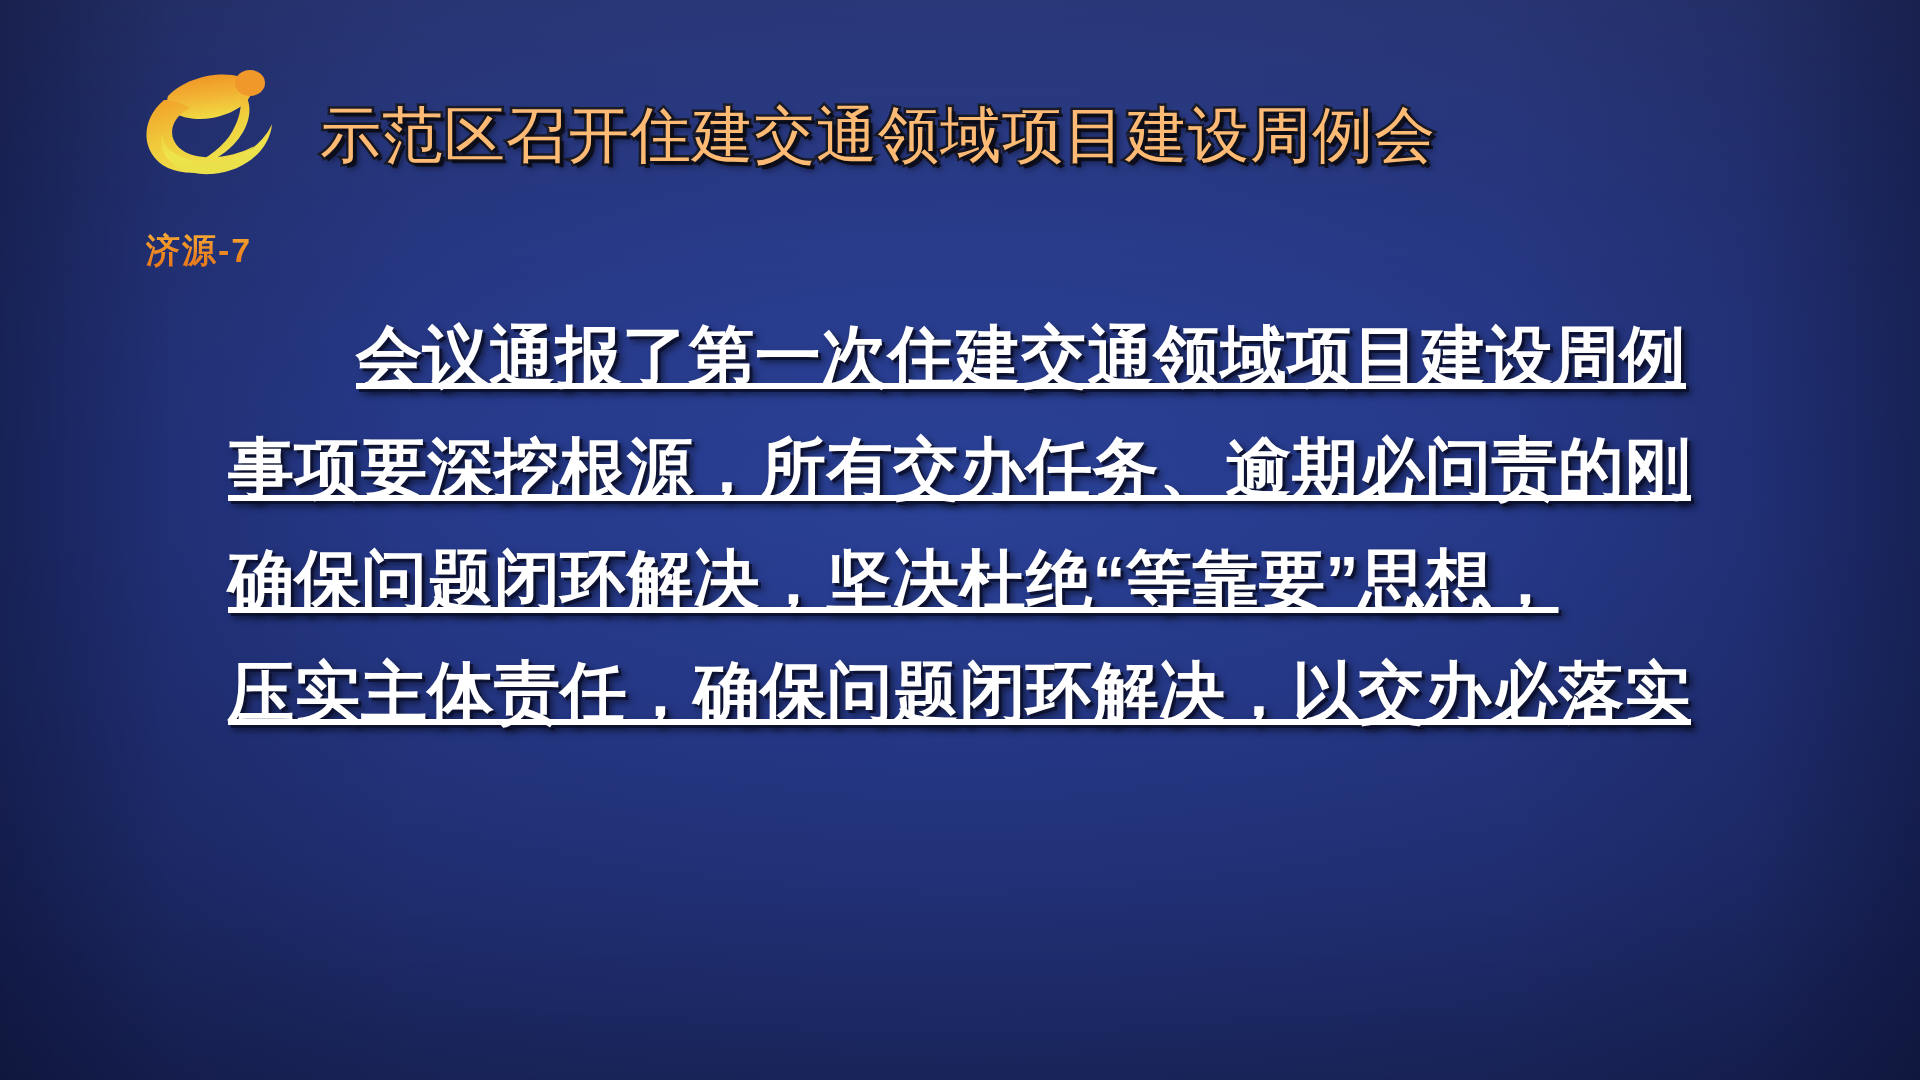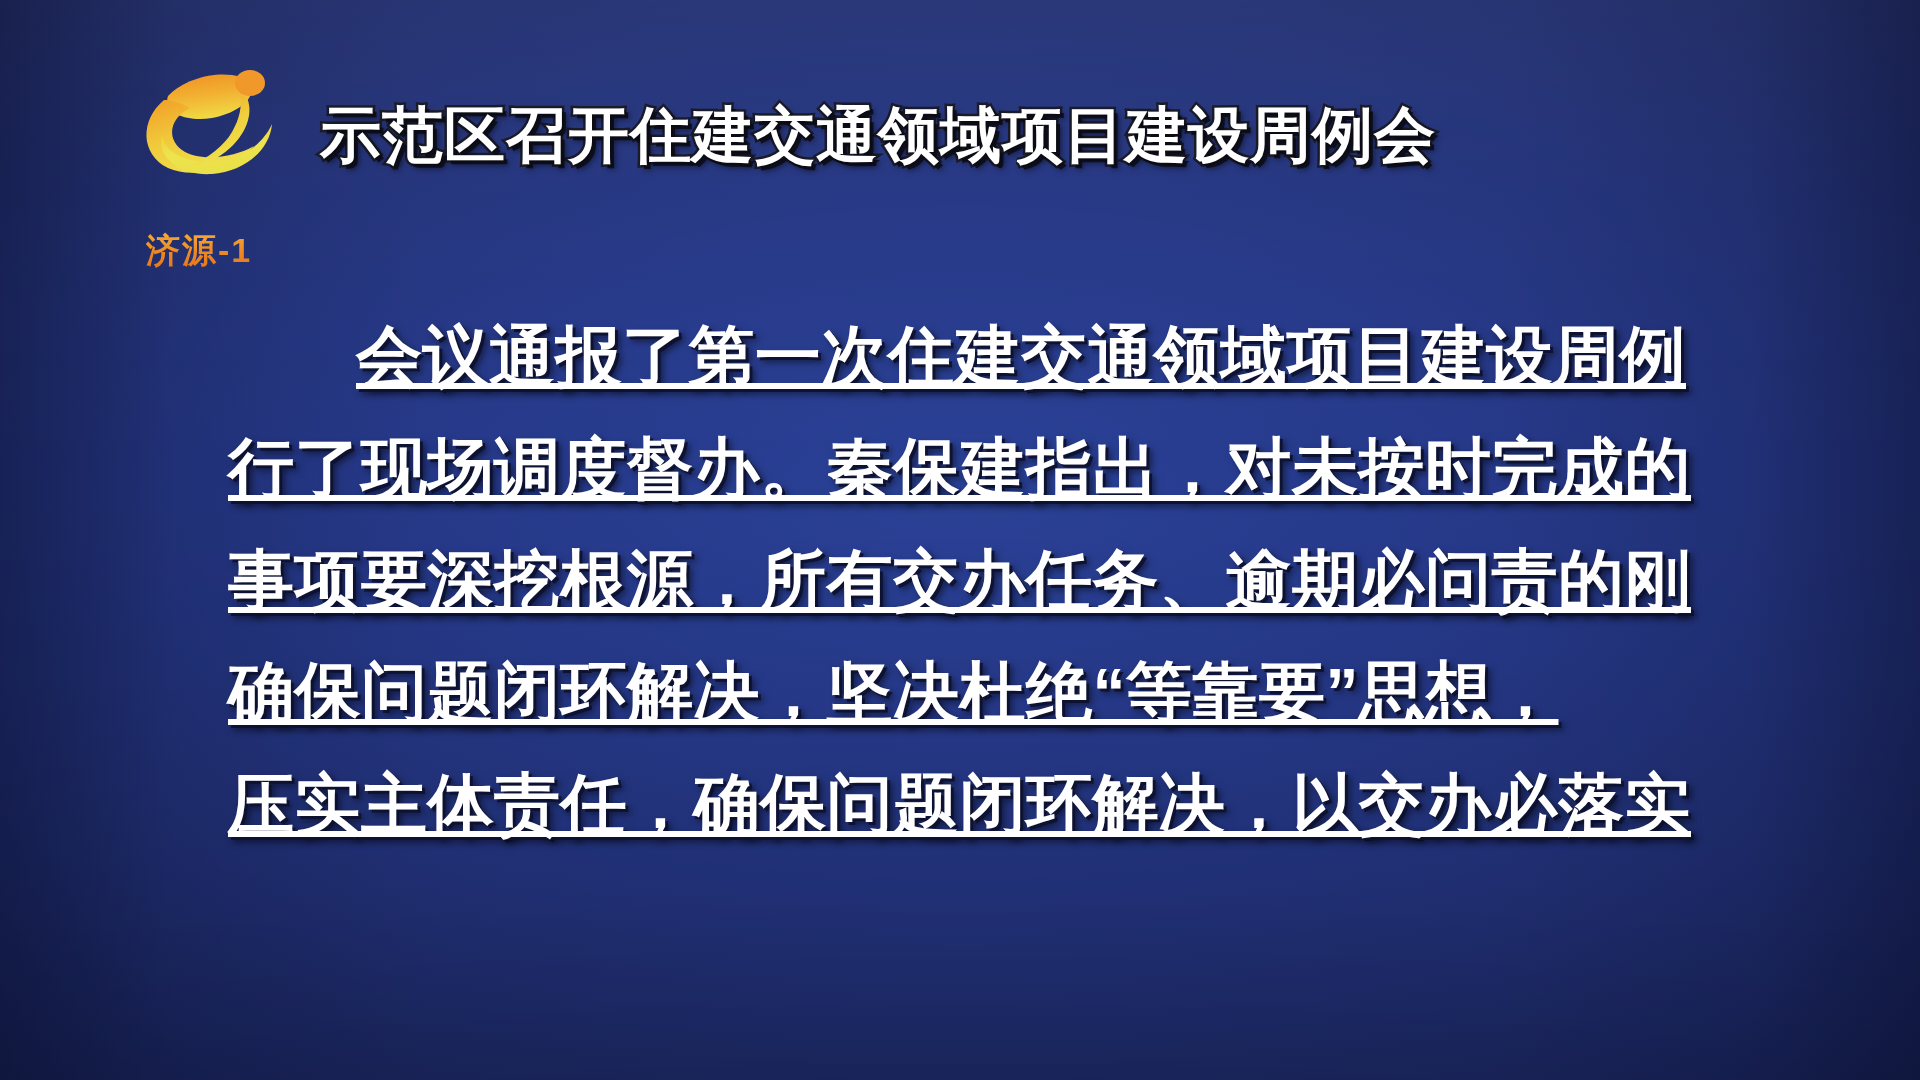--- a/index.html
+++ b/index.html
@@ -88,24 +88,24 @@
 
   
   #headline {
     position: absolute;
     left: 320px;
     top: 97px;
     height: 78px;
     display: flex;
     align-items: center;
     font-size: 61px;
-    font-weight: bold;
+    font-weight: normal;
     letter-spacing: 1px;
     white-space: nowrap;
-    color: #ffffff;
+    color: #fdba74;
     -webkit-text-stroke: 5px #1b1c2a;
     paint-order: stroke fill;
     text-shadow:
       4px 4px 0 rgba(10,10,20,0.85),
       5px 5px 6px rgba(0,0,0,0.55);
   }
 
   
   #body-text {
     position: absolute;
@@ -174,26 +174,25 @@
         <path d="M34 72 C 28 96, 52 114, 84 112 C 116 110, 142 88, 144 62
                  C 134 84, 110 100, 82 100 C 56 100, 36 90, 34 72 Z" fill="url(#gswirlC)"></path>
 
         <path d="M118 34 C 126 48, 120 70, 102 86 C 90 97, 74 104, 62 104
                  C 80 96, 96 84, 104 70 C 112 56, 114 44, 112 34 Z" fill="url(#gperson)"></path>
 
         <ellipse cx="122" cy="21" rx="15" ry="13" fill="#f0982a"></ellipse>
       </svg>
     </div>
 
-    <div id="logo-name">济源-1</div>
+    <div id="logo-name">济源-7</div>
   </div>
 
   <div id="headline">示范区召开住建交通领域项目建设周例会</div>
 
   <div id="body-text">
     <div class="body-line indent">会议通报了第一次住建交通领域项目建设周例</div>
-    <div class="body-line">行了现场调度督办。秦保建指出，对未按时完成的</div>
     <div class="body-line">事项要深挖根源，所有交办任务、逾期必问责的刚</div>
     <div class="body-line">确保问题闭环解决，坚决杜绝“等靠要”思想，</div>
     <div class="body-line">压实主体责任，确保问题闭环解决，以交办必落实</div>
   </div>
 
 </div>
 
 </body></html>

